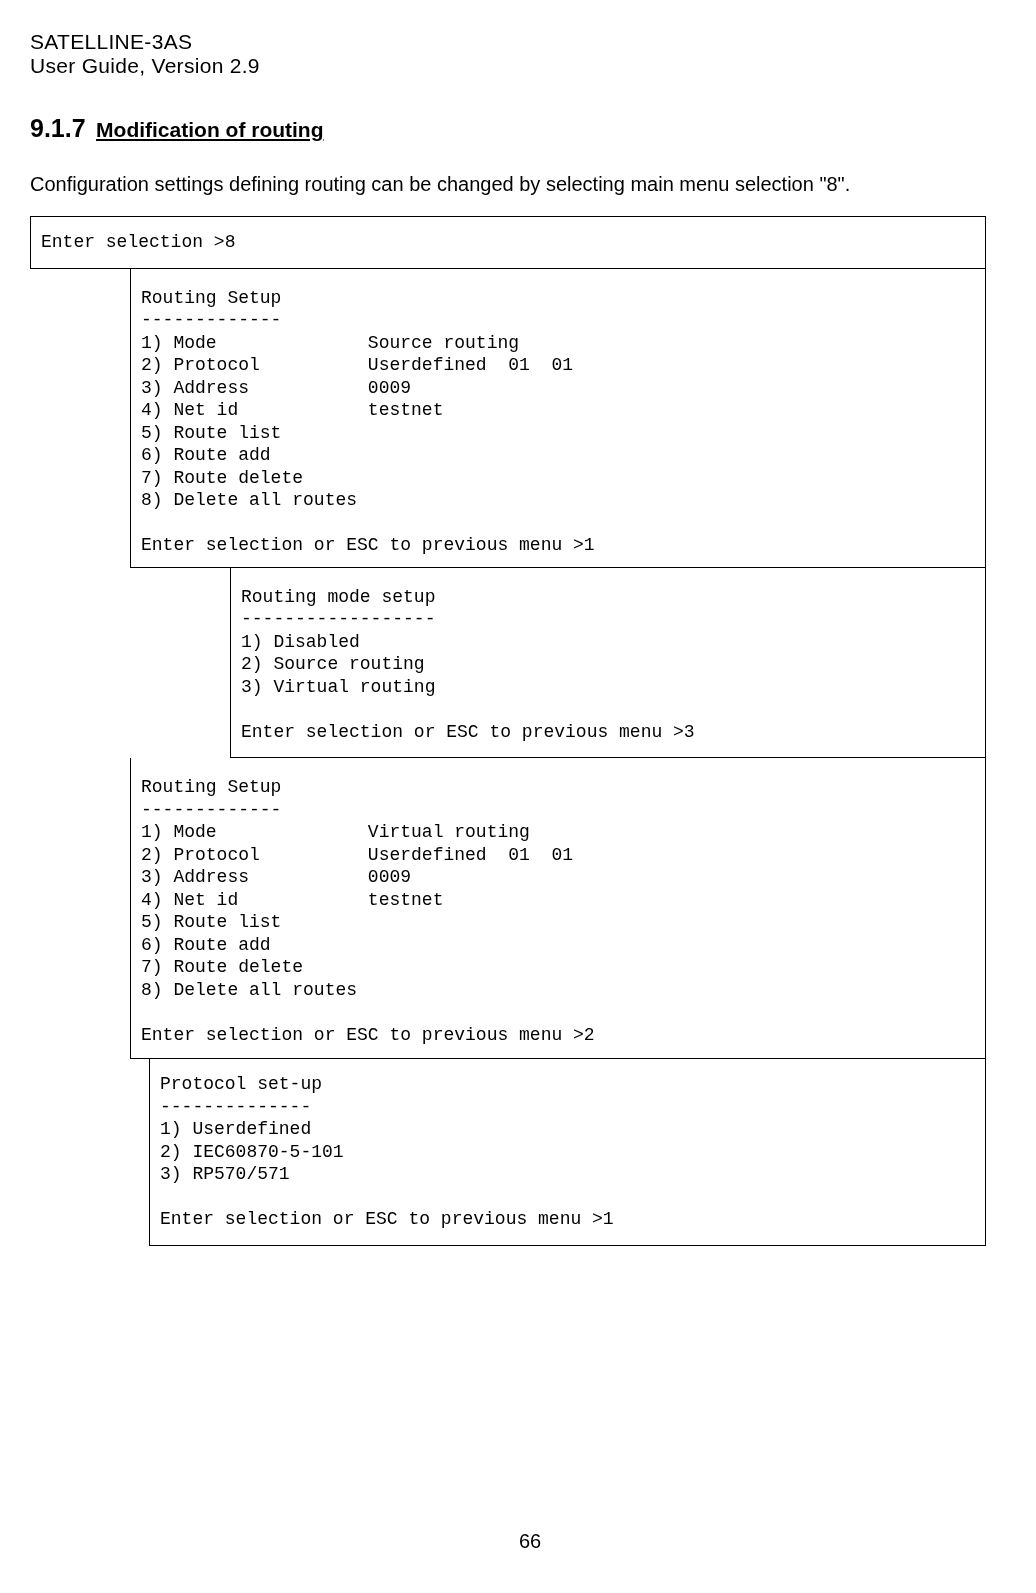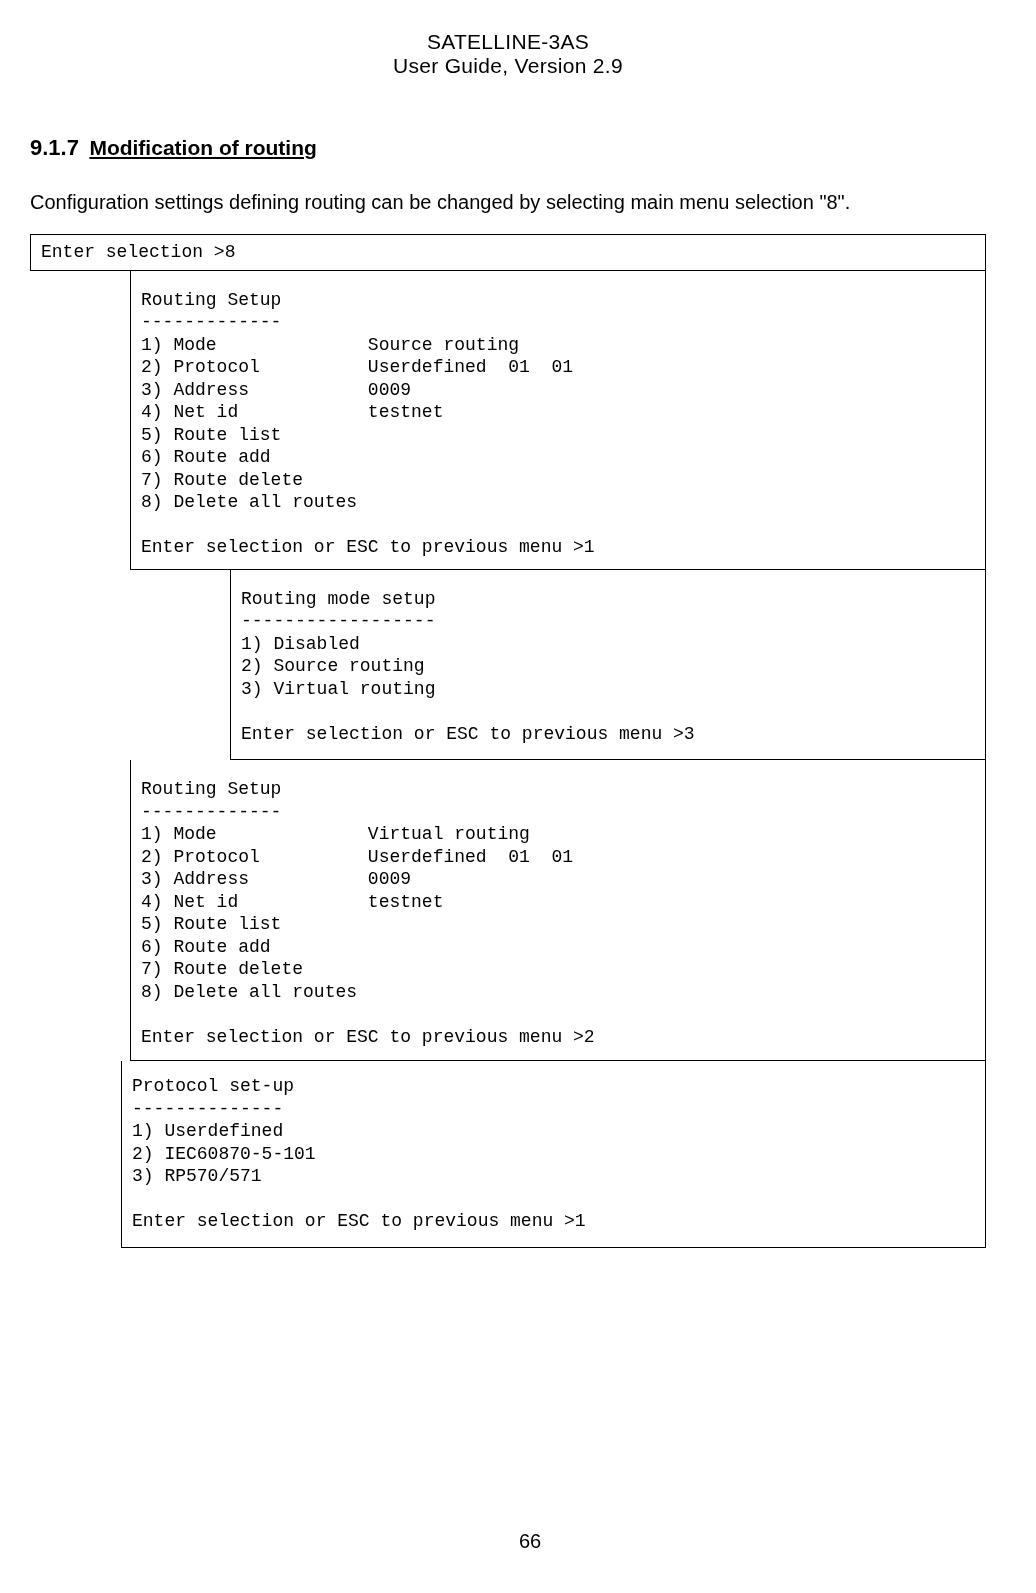--- a/index.html
+++ b/index.html
@@ -10,28 +10,28 @@
       color: #000;
       width: 1036px;
     }
     .page {
       padding: 30px 50px 40px 30px;
       position: relative;
       min-height: 1593px;
       box-sizing: border-box;
     }
     .header-right {
-      text-align: center;
+      text-align: left;
       font-size: 21px;
       font-weight: 300;
-      margin-bottom: 57px;
+      margin-bottom: 36px;
       letter-spacing: 0.3px;
     }
     .section-num {
-      font-size: 22px;
+      font-size: 25px;
       font-weight: bold;
       display: inline;
     }
     .section-title {
       font-size: 21px;
       font-weight: bold;
       text-decoration: underline;
       display: inline;
       margin-left: 6px;
     }
@@ -46,39 +46,39 @@
       box-sizing: border-box;
     }
     .mono {
       font-family: "Courier New", Courier, monospace;
       font-size: 18px;
       white-space: pre;
       line-height: 1.25;
     }
     .box1 {
       margin-left: 0;
-      padding: 6px 10px;
+      padding: 14px 10px;
     }
     .box2 {
       margin-left: 100px;
       border-top: none;
       padding: 18px 10px 10px 10px;
     }
     .box3 {
       margin-left: 200px;
       border-top: none;
       padding: 18px 10px 14px 10px;
     }
     .box4 {
       margin-left: 100px;
       border-top: none;
       padding: 18px 10px 12px 10px;
     }
     .box5 {
-      margin-left: 91px;
+      margin-left: 119px;
       border-top: none;
       padding: 14px 10px 14px 10px;
     }
     .pagenum {
       position: absolute;
       bottom: 40px;
       left: 12px;
       width: 100%;
       text-align: center;
       font-size: 20px;

